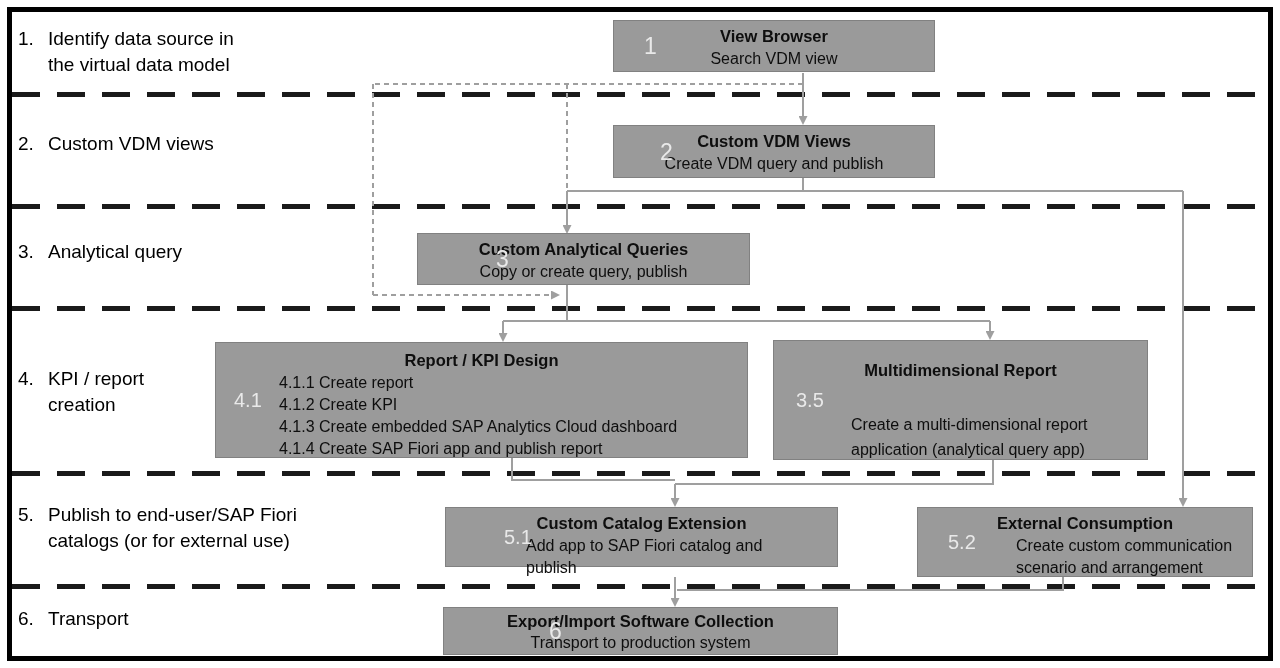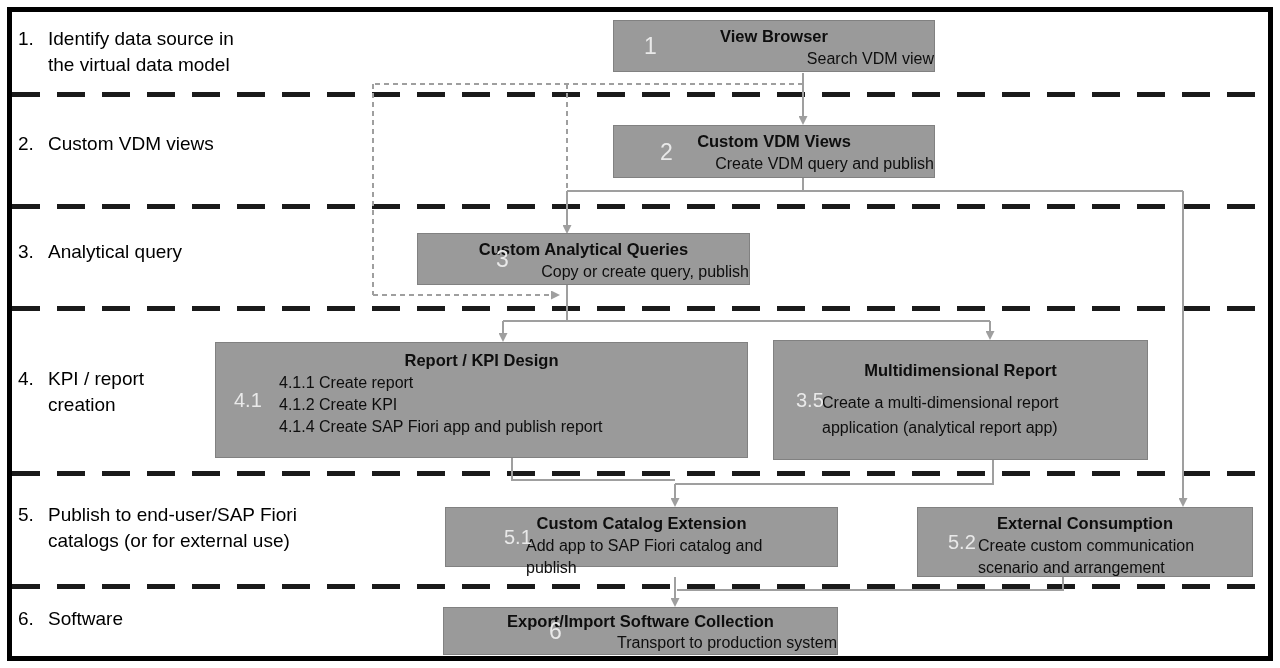--- a/index.html
+++ b/index.html
@@ -30,21 +30,21 @@
   .box{
     position:absolute;background:var(--box-fill);border:1px solid var(--box-border);
     box-sizing:border-box;color:var(--body-text);
   }
   .box .num{
     position:absolute;top:50%;transform:translateY(-50%);
     color:var(--number-text);font-size:20px;
   }
   .box .title{font-weight:bold;text-align:center;font-size:16.5px;line-height:23px;padding-top:4px;}
   .box .line{font-size:16px;line-height:22px;}
-  .body.center .line{text-align:right;}
+  .body.center .line{text-align:center;}
 </style>
 </head>
 <body>
 
 <div class="canvas">
 
   <div class="divider" style="top:92px"></div>
   <div class="divider" style="top:204px"></div>
   <div class="divider" style="top:306px"></div>
   <div class="divider" style="top:471px"></div>
@@ -65,21 +65,21 @@
   <div class="rowlab" style="left:18px;top:366px">
     <span class="n">4.</span>
     <span class="t" style="width:125px">KPI / report creation</span>
   </div>
   <div class="rowlab" style="left:18px;top:502px">
     <span class="n">5.</span>
     <span class="t" style="width:292px">Publish to end-user/SAP Fiori catalogs (or for external use)</span>
   </div>
   <div class="rowlab" style="left:18px;top:606px">
     <span class="n">6.</span>
-    <span class="t">Software</span>
+    <span class="t">Transport</span>
   </div>
 
   <svg class="connectors" width="1280" height="668" viewBox="0 0 1280 668">
     <defs>
       <marker id="arw" markerWidth="9" markerHeight="9" refX="1" refY="4.5" orient="auto" markerUnits="userSpaceOnUse">
         <path class="arrowhead" d="M0,0 L9,4.5 L0,9 Z"></path>
       </marker>
     </defs>
 
     <path d="M803,73 V117" marker-end="url(#arw)"></path>
@@ -126,46 +126,47 @@
         <div class="line">Copy or create query, publish</div>
       </div>
   </div>
 
   <div class="box" style="left:215px;top:342px;width:533px;height:116px">
     <span class="num" style="left:18px">4.1</span>
     <div class="title" style="padding-top:6px">Report / KPI Design</div>
     <div class="body" style="padding-left:63px">
       <div class="line">4.1.1 Create report</div>
       <div class="line">4.1.2 Create KPI</div>
+      <div class="line">4.1.3 Create embedded SAP Analytics Cloud dashboard</div>
       <div class="line">4.1.4 Create SAP Fiori app and publish report</div>
     </div>
   </div>
 
   <div class="box" style="left:773px;top:340px;width:375px;height:120px">
     <span class="num" style="left:22px">3.5</span>
     <div class="title" style="padding-top:18px">Multidimensional Report</div>
-    <div class="body" style="padding-left:48px;margin-top:8px">
+    <div class="body" style="padding-left:77px;margin-top:30px">
       <div class="line" style="line-height:25px">Create a multi-dimensional report</div>
-      <div class="line" style="line-height:25px">application (analytical report app)</div>
+      <div class="line" style="line-height:25px">application (analytical query app)</div>
     </div>
   </div>
 
   <div class="box" style="left:445px;top:507px;width:393px;height:60px">
     <span class="num" style="left:58px">5.1</span>
     <div class="title">Custom Catalog Extension</div>
     <div class="body" style="padding-left:80px">
       <div class="line">Add app to SAP Fiori catalog and</div>
       <div class="line">publish</div>
     </div>
   </div>
 
   <div class="box" style="left:917px;top:507px;width:336px;height:70px">
     <span class="num" style="left:30px">5.2</span>
     <div class="title">External Consumption</div>
-    <div class="body" style="padding-left:60px">
+    <div class="body" style="padding-left:98px">
       <div class="line">Create custom communication</div>
       <div class="line">scenario and arrangement</div>
     </div>
   </div>
 
   <div class="box" style="left:443px;top:607px;width:395px;height:48px">
     <span class="num" style="left:105px;font-size:23px">6</span>
     <div class="title" style="padding-top:2px;line-height:22px">Export/Import Software Collection</div>
     <div class="body center">
         <div class="line" style="line-height:21px">Transport to production system</div>

